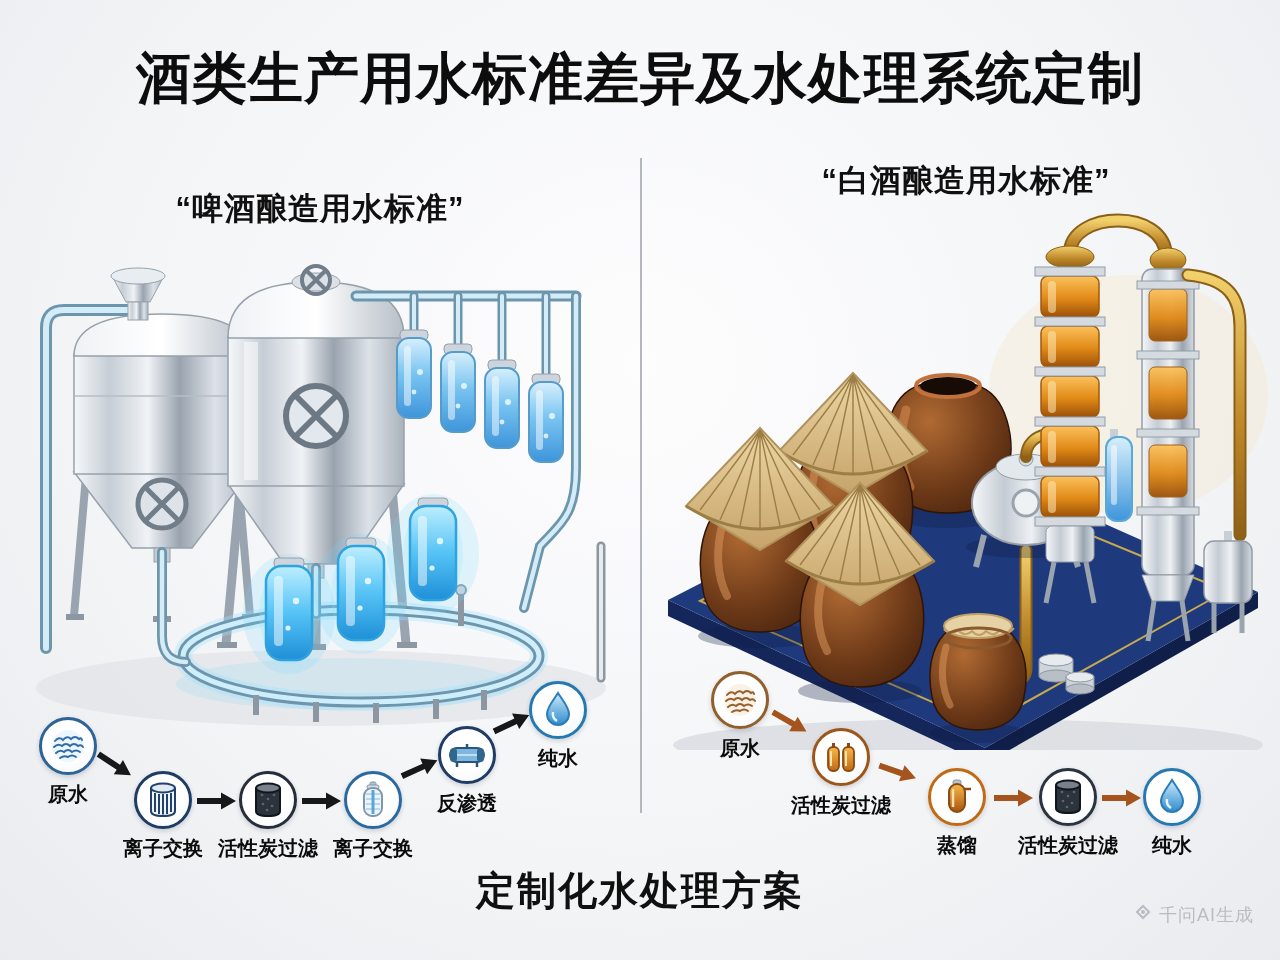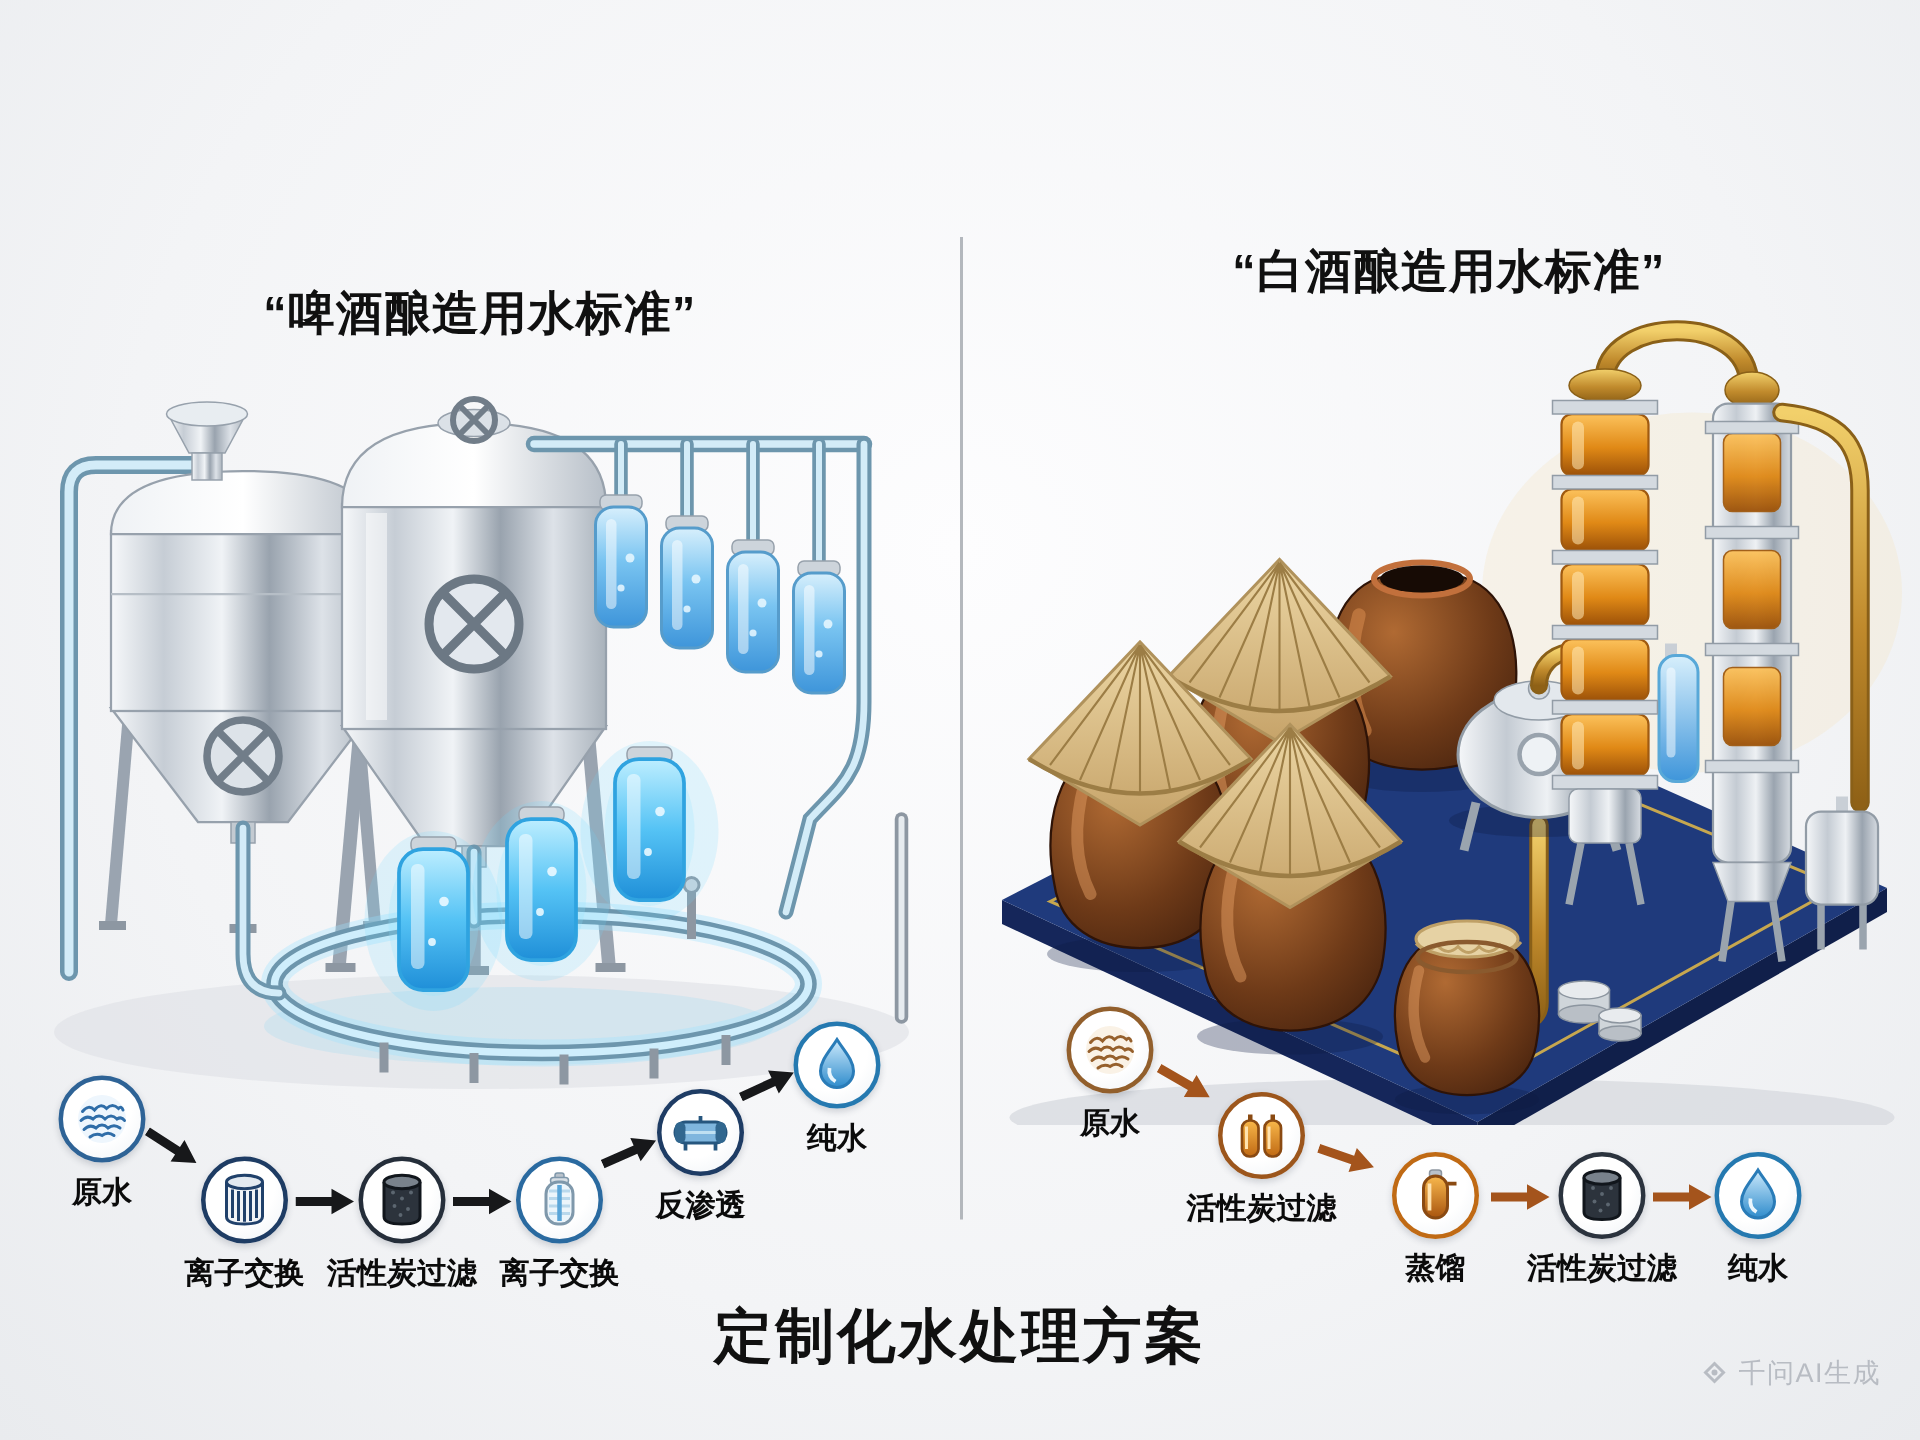--- a/index.html
+++ b/index.html
@@ -35,29 +35,30 @@
   .slabel {
     position:absolute; top:64px; left:50%; transform:translateX(-50%);
     font-size:20px; font-weight:800; color:#0b0b0b; white-space:nowrap;
   }
   .arrow { position:absolute; width:40px; height:20px; }
   .footer-title {
     position:absolute; top:864px; left:0; width:100%; text-align:center;
     font-size:39px; font-weight:800; color:#101010; letter-spacing:2px;
   }
   .watermark {
-    position:absolute; top:903px; right:26px; display:flex; align-items:center; gap:7px;
+    position:absolute; top:903px; right:26px; display:flex; align-items:flex-start; gap:7px;
     color:#b8bcc3; font-size:18px; letter-spacing:1px;
   }
 </style>
 </head>
 <body>
 
 <div class="canvas">
 
+  <div class="title">酒类生产用水标准差异及水处理系统定制</div>
 
   <div class="subtitle sub-left">“啤酒酿造用水标准”</div>
   <div class="subtitle sub-right">“白酒酿造用水标准”</div>
 
   <div class="divider"></div>
 
   <svg class="illus" style="left:16px; top:216px" width="612" height="520" viewBox="0 0 612 520">
     <defs>
       <linearGradient id="Lsteel" x1="0" x2="1" y1="0" y2="0">
         <stop offset="0" stop-color="#f6f8fa"></stop>

